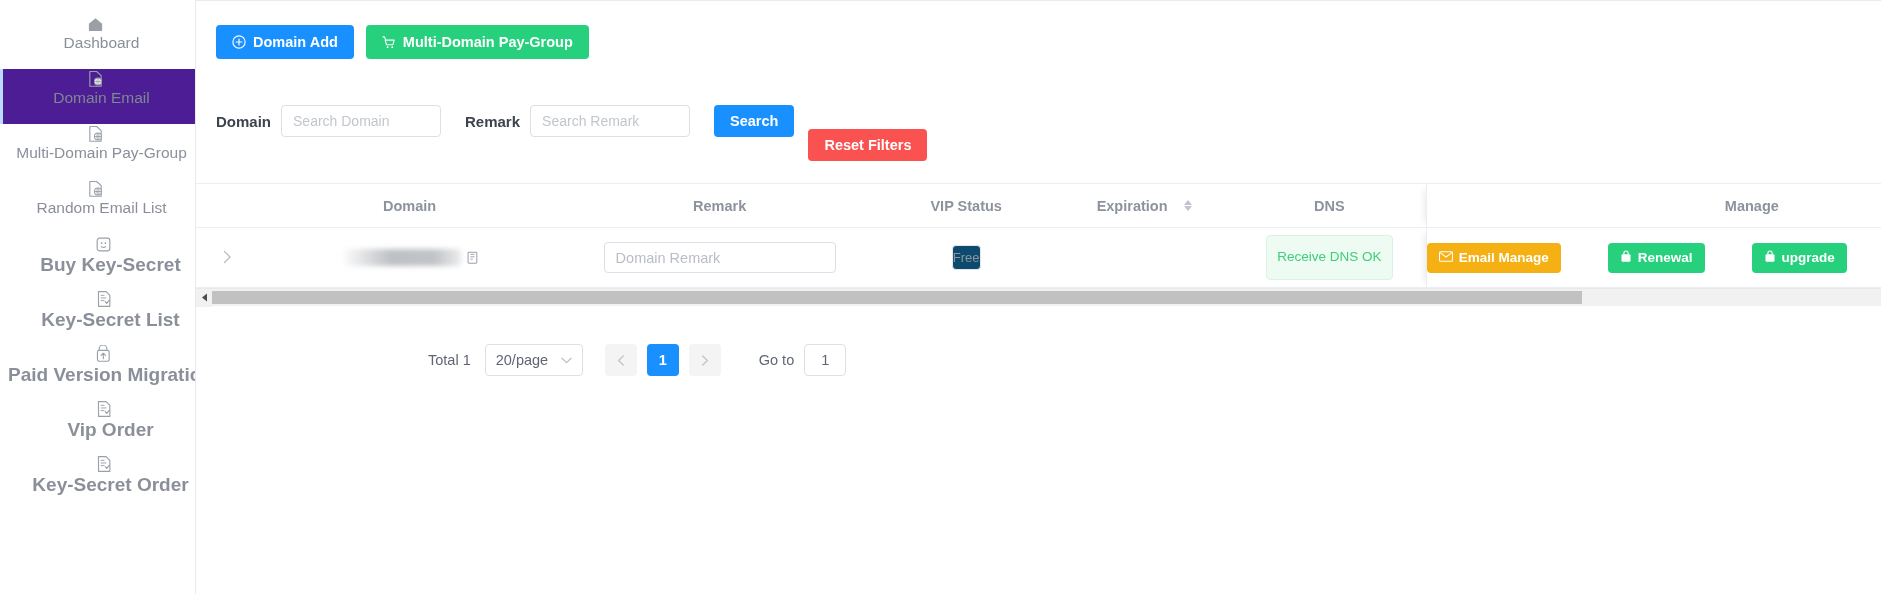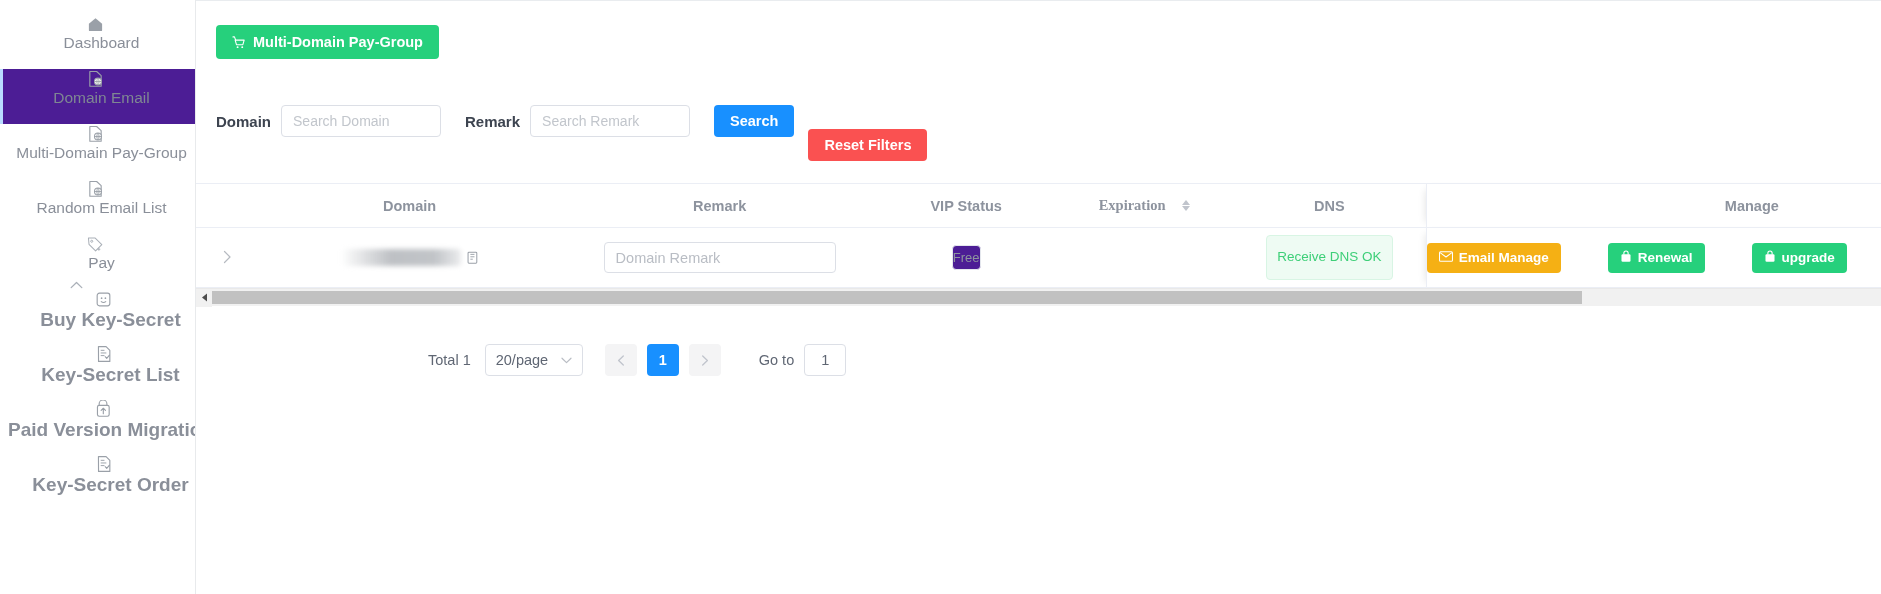--- a/index.html
+++ b/index.html
@@ -120,21 +120,21 @@
     background:#fff;
   }
   .col-exp { width: 60px; }
   .col-domain { width: 300px; }
   .col-remark { width: 310px; }
   .col-vip { width: 175px; }
   .col-expire { width: 175px; }
   .col-dns { width: 190px; }
   .col-manage { width: 640px; }
 
-  .th-sort { display:inline-flex; align-items:center; gap:16px;font-family:Liberation Serif, serif; }
+  .th-sort { display:inline-flex; align-items:center; gap:16px; }
   .sorter { display:inline-flex; flex-direction:column; gap:1px; }
   .sorter i { width:0; height:0; display:block; }
   .sorter .up { border-left:4px solid transparent; border-right:4px solid transparent; border-bottom:5px solid #c0c4cc; }
   .sorter .dn { border-left:4px solid transparent; border-right:4px solid transparent; border-top:5px solid #c0c4cc; }
   th.manage-cell, td.manage-cell {
     text-align:left; padding-left: 20px;
     box-shadow: -6px 0 8px -6px rgba(0,0,0,.12);
     border-left: 1px solid #ebeef5;
   }
 
@@ -160,21 +160,21 @@
     width: 232px; height: 31px;
     border:1px solid #dcdfe6; border-radius:4px;
     padding:0 11px; font-size:14.5px; color:#5a6070;
     font-family:"Liberation Sans", sans-serif; outline:none; background:#fff;
   }
   .remark-input::placeholder { color:#b9bdc4; }
 
   .tag {
     display:inline-block; padding: 4px 0; border-radius:4px;
     font-size:13px; line-height:1.2;
-    border:1px solid #e4e7ed; background:#4c1d95; color:#8d939e;
+    border:1px solid #e4e7ed; background:#0c4a6e; color:#8d939e;
   }
   .tag-dns {
     background:#eefbf3; border:1px solid #d8f5e4; color:#3ecf78; font-size:13.5px;
     padding: 13px 10px;
   }
 
   .actions { display:flex; align-items:center; gap:11px; }
   .act {
     border:none; border-radius:4px; color:#fff; height:30px; padding:0 12px;
     font-size:13.5px; font-weight:700; cursor:pointer;
@@ -268,35 +268,20 @@
       <div class="nav-item">
         <span class="ic">
           <svg width="17" height="18" viewBox="0 0 18 19" fill="none">
             <path d="M3 1.6h7.2L15 6v11.2H3z" stroke="#9aa0a8" stroke-width="1.2" stroke-linejoin="round"></path>
             <circle cx="11.6" cy="12.2" r="3.7" fill="#fff" stroke="#9aa0a8" stroke-width="1.1"></circle>
             <path d="M7.9 12.2h7.4M11.6 8.5c1.6 1.8 1.6 5.6 0 7.4-1.6-1.8-1.6-5.6 0-7.4z" stroke="#9aa0a8" stroke-width="1"></path>
           </svg>
         </span>
         <span class="label">Random Email List</span>
       </div>
-      <div class="nav-item">
-        <span class="ic">
-          <svg width="17" height="16" viewBox="0 0 18 17" fill="none">
-            <path d="M1.5 2.2h7.2l7 7-6.6 6.6-7-7z" stroke="#aab0b8" stroke-width="1.1" stroke-linejoin="round"></path>
-            <circle cx="5" cy="5.6" r="1.1" stroke="#aab0b8" stroke-width="1"></circle>
-            <path d="M12.6 12.6v3M11.1 14.1h3" stroke="#aab0b8" stroke-width="1"></path>
-          </svg>
-        </span>
-        <span class="label">Pay</span>
-        <span class="chev">
-          <svg width="13" height="8" viewBox="0 0 13 8" fill="none">
-            <path d="M1.2 6.6 6.5 1.5l5.3 5.1" stroke="#aab0b8" stroke-width="1.3" stroke-linecap="round" stroke-linejoin="round"></path>
-          </svg>
-        </span>
-      </div>
       <div class="nav-item sub">
         <span class="ic">
           <svg width="17" height="17" viewBox="0 0 18 18" fill="none">
             <rect x="2.3" y="2.3" width="13.4" height="13.4" rx="2.4" stroke="#9aa0a8" stroke-width="1.2"></rect>
             <circle cx="7" cy="7.6" r="0.9" fill="#9aa0a8"></circle>
             <circle cx="11" cy="7.6" r="0.9" fill="#9aa0a8"></circle>
             <path d="M6.6 11.2c1.5 1.2 3.3 1.2 4.8 0" stroke="#9aa0a8" stroke-width="1.1" stroke-linecap="round"></path>
           </svg>
         </span>
         <span class="label">Buy Key-Secret</span>
@@ -322,28 +307,47 @@
         <span class="label">Paid Version Migration</span>
       </div>
       <div class="nav-item sub">
         <span class="ic">
           <svg width="16" height="18" viewBox="0 0 17 19" fill="none">
             <path d="M2.6 1.6h8.1l4 4v11.8h-12z" stroke="#9aa0a8" stroke-width="1.2" stroke-linejoin="round"></path>
             <path d="M5 5.6h4M5 8.4h6M5 11.2h4" stroke="#9aa0a8" stroke-width="1"></path>
             <path d="M9.8 12.4l1.6 1.8 2.9-3.4" stroke="#9aa0a8" stroke-width="1.2" stroke-linecap="round" stroke-linejoin="round" fill="none"></path>
           </svg>
         </span>
+        <span class="label">Vip Order</span>
+      </div>
+      <div class="nav-item sub">
+        <span class="ic">
+          <svg width="16" height="18" viewBox="0 0 17 19" fill="none">
+            <path d="M2.6 1.6h8.1l4 4v11.8h-12z" stroke="#9aa0a8" stroke-width="1.2" stroke-linejoin="round"></path>
+            <path d="M5 5.6h4M5 8.4h6M5 11.2h4" stroke="#9aa0a8" stroke-width="1"></path>
+            <path d="M9.8 12.4l1.6 1.8 2.9-3.4" stroke="#9aa0a8" stroke-width="1.2" stroke-linecap="round" stroke-linejoin="round" fill="none"></path>
+          </svg>
+        </span>
         <span class="label">Key-Secret Order</span>
       </div>
     </nav>
 
   <section class="main">
     <div class="topbar-line"></div>
 
     <div class="btn-row">
+      <button class="btn btn-primary">
+        <span>
+          <svg width="14" height="14" viewBox="0 0 16 16" fill="none">
+            <circle cx="8" cy="8" r="7" stroke="#fff" stroke-width="1.3"></circle>
+            <path d="M8 4.6v6.8M4.6 8h6.8" stroke="#fff" stroke-width="1.3" stroke-linecap="round"></path>
+          </svg>
+        </span>
+        <span>Domain Add</span>
+      </button>
 
       <button class="btn btn-success">
         <span>
           <svg width="14" height="15" viewBox="0 0 16 16" fill="none">
             <path d="M4.2 5.3 2.8 1.6H1.1" stroke="#fff" stroke-width="1.25" stroke-linecap="round" stroke-linejoin="round"></path>
             <path d="M3.6 5.3h10.3l-1.5 5.2H5.1z" stroke="#fff" stroke-width="1.25" stroke-linejoin="round"></path>
             <circle cx="6.4" cy="13.3" r="1.1" fill="#fff"></circle>
             <circle cx="11.7" cy="13.3" r="1.1" fill="#fff"></circle>
           </svg>
         </span>

